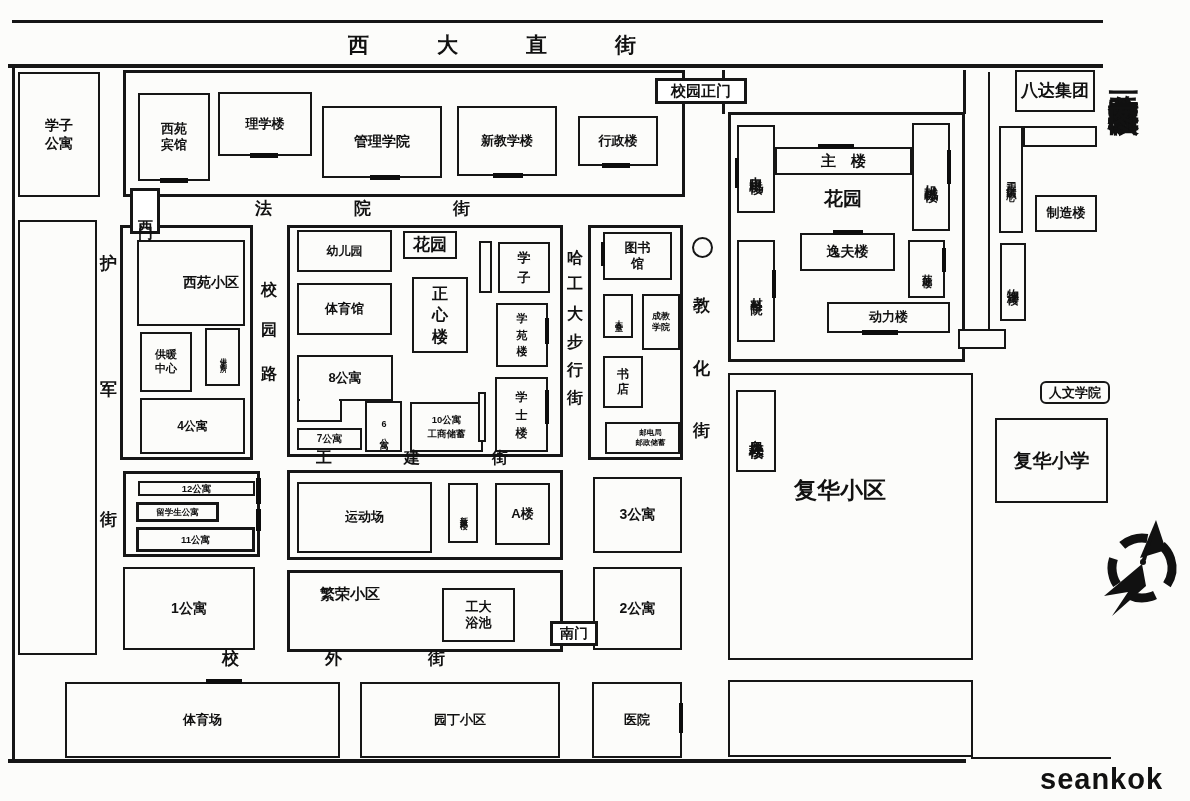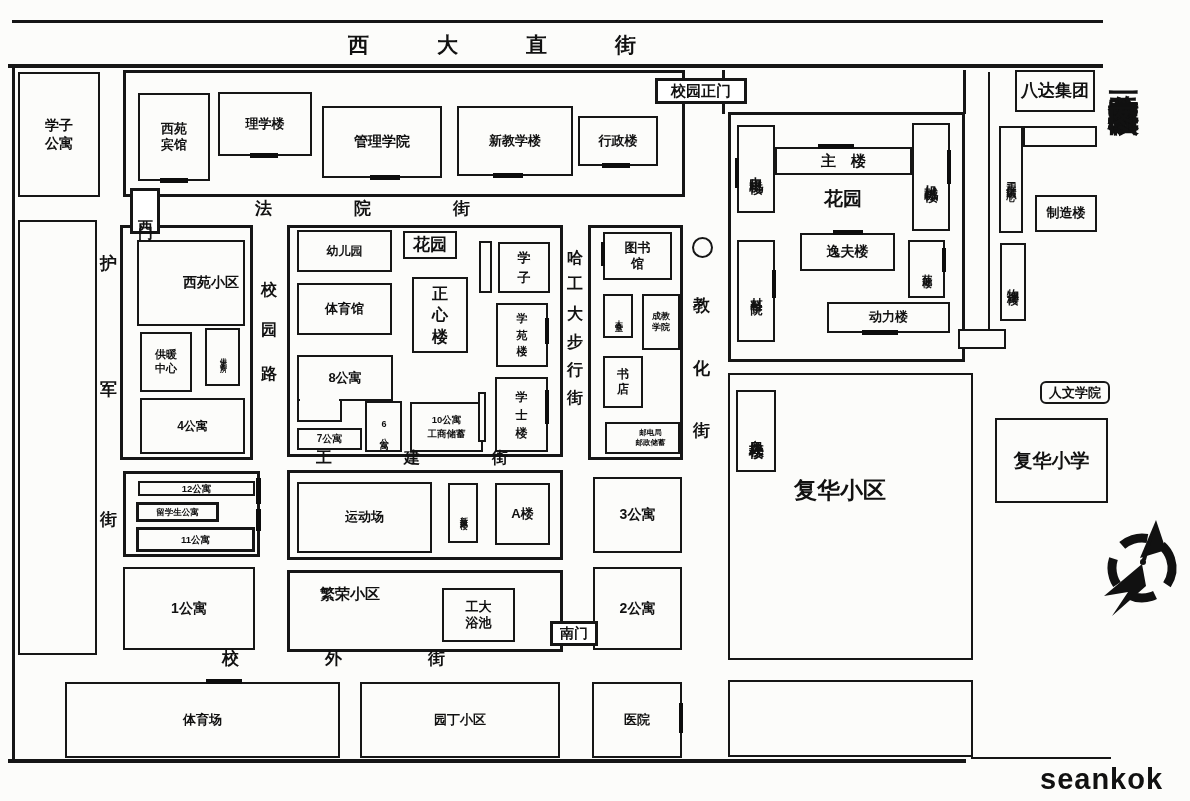--- a/index.html
+++ b/index.html
@@ -41,21 +41,21 @@
     <div class="box" style="left: 287px; top: 570px; width: 276px; height: 82px; border-width: 3px;"></div>
     <div class="box" style="left: 728px; top: 373px; width: 245px; height: 287px; border-width: 2px;"></div>
     <div class="box" style="left: 728px; top: 680px; width: 245px; height: 77px; border-width: 2px;"></div>
     <div class="box" style="left: 18px; top: 220px; width: 79px; height: 435px; border-width: 2px;"></div>
     <div class="box" style="left: 18px; top: 72px; width: 82px; height: 125px; font-size: 14px;">学子
 公寓</div>
     <div class="box" style="left: 138px; top: 93px; width: 72px; height: 88px; font-size: 13px;">西苑
 宾馆</div>
     <div class="box" style="left: 218px; top: 92px; width: 94px; height: 64px; font-size: 13px;">理学楼</div>
     <div class="box" style="left: 322px; top: 106px; width: 120px; height: 72px; font-size: 14px;">管理学院</div>
-    <div class="box" style="left: 457px; top: 106px; width: 116px; height: 70px; font-size: 13px;">新教学楼</div>
+    <div class="box" style="left: 457px; top: 106px; width: 100px; height: 70px; font-size: 13px;">新教学楼</div>
     <div class="box" style="left: 578px; top: 116px; width: 80px; height: 50px; font-size: 13px;">行政楼</div>
     <div class="box vert" style="left: 737px; top: 125px; width: 38px; height: 88px; font-size: 14px;">电机楼</div>
     <div class="box" style="left: 775px; top: 147px; width: 137px; height: 28px; font-size: 15px;">主　楼</div>
     <div class="box vert" style="left: 912px; top: 123px; width: 38px; height: 108px; font-size: 14px;">机械楼</div>
     <div class="box" style="left: 800px; top: 233px; width: 95px; height: 38px; font-size: 14px;">逸夫楼</div>
     <div class="box vert" style="left: 908px; top: 240px; width: 37px; height: 58px; font-size: 10px;">节能楼</div>
     <div class="box vert" style="left: 737px; top: 240px; width: 38px; height: 102px; font-size: 12px;">材料学院</div>
     <div class="box" style="left: 827px; top: 302px; width: 123px; height: 31px; font-size: 13px;">动力楼</div>
     <div class="box" style="left: 603px; top: 232px; width: 69px; height: 48px; font-size: 13px;">图书
 馆</div>

